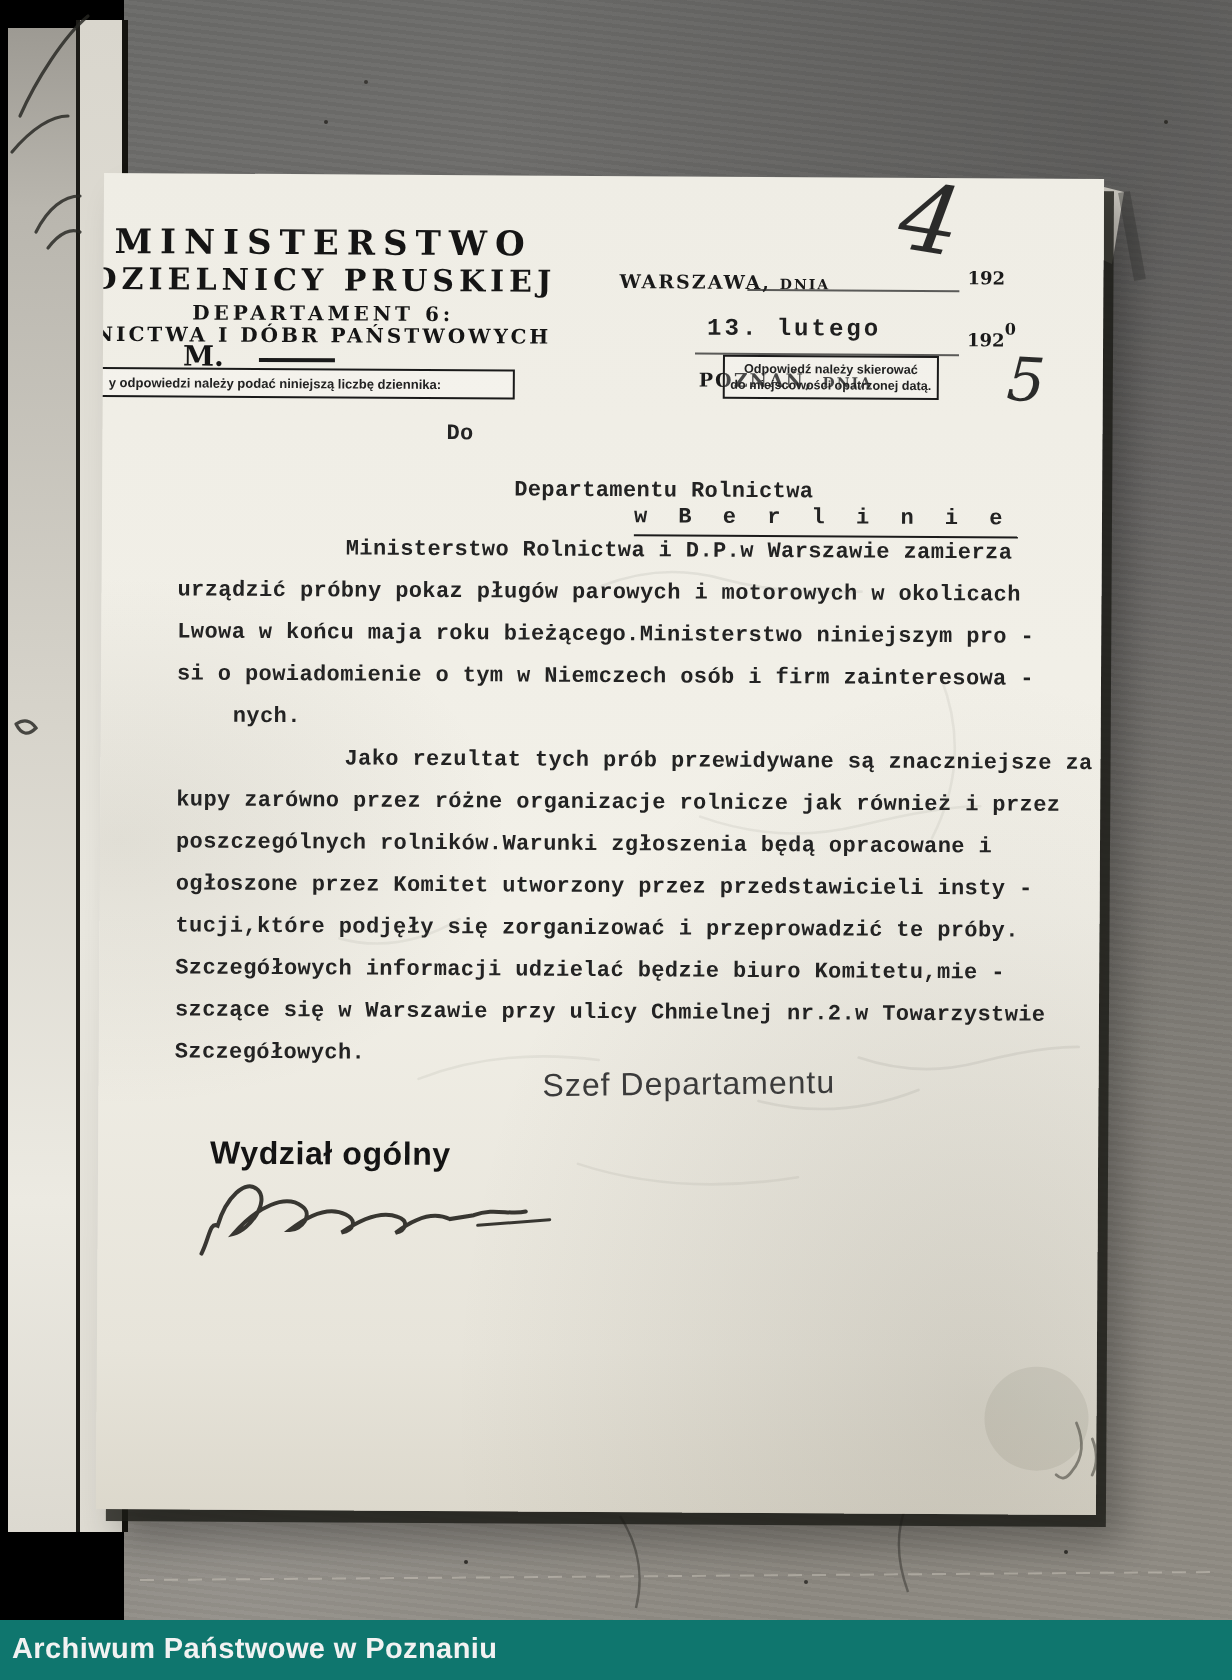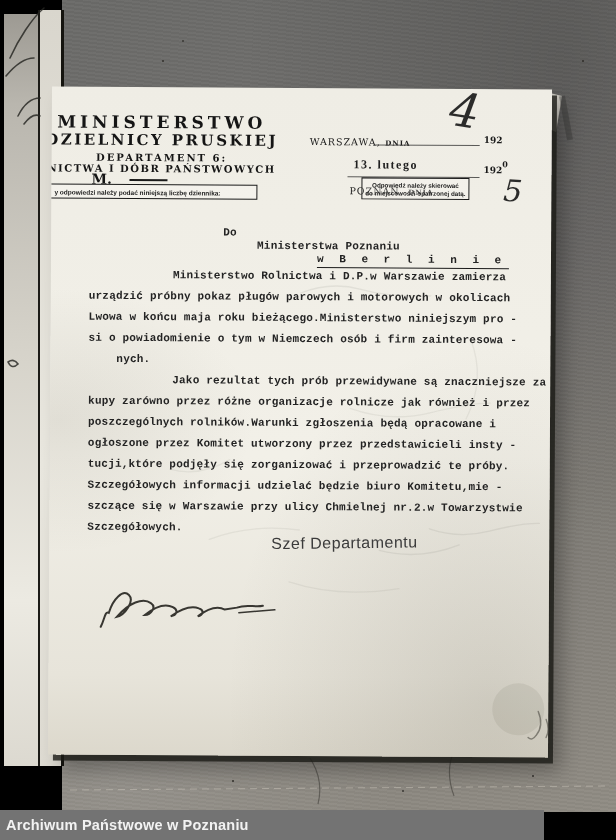--- a/index.html
+++ b/index.html
@@ -43,46 +43,46 @@
   .lh2{font-size:15px;letter-spacing:2.5px;line-height:18px;}
   .lh3{font-size:10px;letter-spacing:2px;line-height:11px;margin-top:3px;}
   .lh4{font-size:10px;letter-spacing:1.5px;line-height:11px;white-space:nowrap;}
   .numlbl{left:40px;top:84px;font-family:"DejaVu Serif",serif;font-weight:700;font-size:14px;color:#151515;}
   .numdash{left:78px;top:92px;width:38px;height:0;border-top:2px solid #1a1a1a;}
   .jbox{left:-10px;top:97px;width:216px;height:15px;border:1.5px solid #1a1a1a;
     font-size:6.5px;font-weight:700;color:#222;line-height:15px;white-space:nowrap;
     padding-left:12px;box-sizing:border-box;background:rgba(255,255,255,0.25);}
 
   
-  .dl-city{font-family:"DejaVu Serif",serif;font-weight:400;font-size:9.5px;letter-spacing:1px;color:#1a1a1a;text-align:center;}
+  .dl-city{font-family:"DejaVu Serif",serif;font-weight:700;font-size:9.5px;letter-spacing:1px;color:#1a1a1a;text-align:center;}
   .dl-dnia{font-family:"DejaVu Serif",serif;font-weight:700;font-size:7px;letter-spacing:1px;color:#1a1a1a;text-align:center;}
   .dl-year{font-family:"DejaVu Serif",serif;font-weight:700;font-size:9px;color:#1a1a1a;}
   .dl-line{height:0;border-top:1px solid rgba(40,40,40,0.75);}
-  .typed-date{font-family:Liberation Serif, serif;font-weight:700;font-size:12px;letter-spacing:1.5px;color:#1f1f1f;}
+  .typed-date{font-family:Liberation Mono, monospace;font-weight:700;font-size:12px;letter-spacing:1.5px;color:#1f1f1f;}
   .sup0{font-family:"DejaVu Serif",serif;font-weight:700;font-size:8px;vertical-align:6px;}
   .stamp{left:310px;top:89px;width:108px;height:22px;border:1.5px solid #1a1a1a;
     font-size:6.3px;font-weight:700;color:#222;text-align:center;line-height:8.5px;
     padding-top:2.5px;box-sizing:border-box;background:rgba(255,255,255,0.2);}
   .hw{font-family:"DejaVu Serif",serif;font-style:italic;color:#1b1b1b;opacity:.92;}
   .hw4{left:398px;top:-6px;font-size:47px;transform:rotate(9deg);}
   .hw5{left:452px;top:84px;font-size:30px;transform:rotate(3deg);}
 
   
   .tw{font-family:"Liberation Mono",monospace;font-weight:700;font-size:11px;
       letter-spacing:0.2px;color:#232323;white-space:nowrap;}
   .city-line{border-bottom:1.5px solid #1b1b1b;padding-bottom:2px;display:inline-block;
       width:192px;letter-spacing:4.5px;}
 
   .szef{left:222px;top:446px;font-size:16px;color:#3b3b3b;letter-spacing:0.5px;
         transform:rotate(-1deg);font-family:"Liberation Sans",sans-serif;}
   .wydzial{left:56px;top:482px;font-size:16px;font-weight:700;color:#141414;
         font-family:"Liberation Sans",sans-serif;letter-spacing:0.3px;}
 
   
-  .archbar{left:0;top:810px;width:544px;height:30px;background:#737373;}
+  .archbar{left:0;top:810px;width:616px;height:30px;background:#0f766e;}
   .archbar span{position:absolute;left:6px;top:0;line-height:30px;color:#f2f2f2;
         font-size:14.5px;font-weight:700;letter-spacing:0.2px;}
 </style>
 </head>
 <body>
 
 <div class="canvas">
 
   <div class="abs cover">
     <div class="abs speck"></div>
@@ -139,40 +139,41 @@
     <div class="abs dl-year" style="left:432px;top:70px;"><span>192</span><span class="sup0">0</span></div>
 
     <div class="abs stamp">
       <div>Odpowiedź należy skierować</div>
       <div>do miejscowości opatrzonej datą.</div>
     </div>
 
     <div class="abs hw hw4">4</div>
     <div class="abs hw hw5">5</div>
 
-    <div class="abs tw" style="left:172px;top:139px;">Do</div>
-    <div class="abs tw" style="left:206px;top:152px;">Ministerstwa Poznaniu</div>
+    <div class="abs tw" style="left:172px;top:124px;">Do</div>
+    <div class="abs tw" style="left:206px;top:152px;">Departamentu Rolnictwa</div>
     <div class="abs tw" style="left:266px;top:165px;"><span class="city-line">w B e r l i n i e</span></div>
 
     <div class="abs tw" style="left:122px;top:182px;">Ministerstwo Rolnictwa i D.P.w Warszawie zamierza</div>
     <div class="abs tw" style="left:38px;top:203px;">urządzić próbny pokaz pługów parowych i motorowych w okolicach</div>
     <div class="abs tw" style="left:38px;top:224px;">Lwowa w końcu maja roku bieżącego.Ministerstwo niniejszym pro -</div>
     <div class="abs tw" style="left:38px;top:245px;">si o powiadomienie o tym w Niemczech osób i firm zainteresowa -</div>
     <div class="abs tw" style="left:38px;top:266px;margin-left:28px;">nych.</div>
 
     <div class="abs tw" style="left:122px;top:287px;">Jako rezultat tych prób przewidywane są znaczniejsze za -</div>
     <div class="abs tw" style="left:38px;top:308px;">kupy zarówno przez różne organizacje rolnicze jak również i przez</div>
     <div class="abs tw" style="left:38px;top:329px;">poszczególnych rolników.Warunki zgłoszenia będą opracowane i</div>
     <div class="abs tw" style="left:38px;top:350px;">ogłoszone przez Komitet utworzony przez przedstawicieli insty -</div>
     <div class="abs tw" style="left:38px;top:371px;">tucji,które podjęły się zorganizować i przeprowadzić te próby.</div>
     <div class="abs tw" style="left:38px;top:392px;">Szczegółowych informacji udzielać będzie biuro Komitetu,mie -</div>
     <div class="abs tw" style="left:38px;top:413px;">szczące się w Warszawie przy ulicy Chmielnej nr.2.w Towarzystwie</div>
     <div class="abs tw" style="left:38px;top:434px;">Szczegółowych.</div>
 
     <div class="abs szef">Szef Departamentu</div>
+    <div class="abs wydzial">Wydział ogólny</div>
 
     <svg class="abs" style="left:48px;top:494px;" width="220" height="50">
       <g stroke="#1f1e1a" stroke-width="2" fill="none" stroke-linecap="round" opacity="0.88">
         <path d="M4,46 C8,38 8,30 12,32 C16,18 26,8 32,14 C38,20 28,34 20,36 C32,22 46,16 54,22 C60,26 54,34 48,34 C58,26 68,22 76,26 C82,29 80,34 74,35 C84,28 94,24 102,27 C108,29 106,34 101,35 C110,28 120,24 128,28 L140,26 C150,22 158,26 166,24"></path>
         <path d="M142,31 L178,28" stroke-width="1.5"></path>
       </g>
     </svg>
 
     <svg class="abs" style="left:0;top:0;" width="500" height="668">
       <g stroke="#76746a" stroke-width="1.3" fill="none" stroke-linecap="round">

